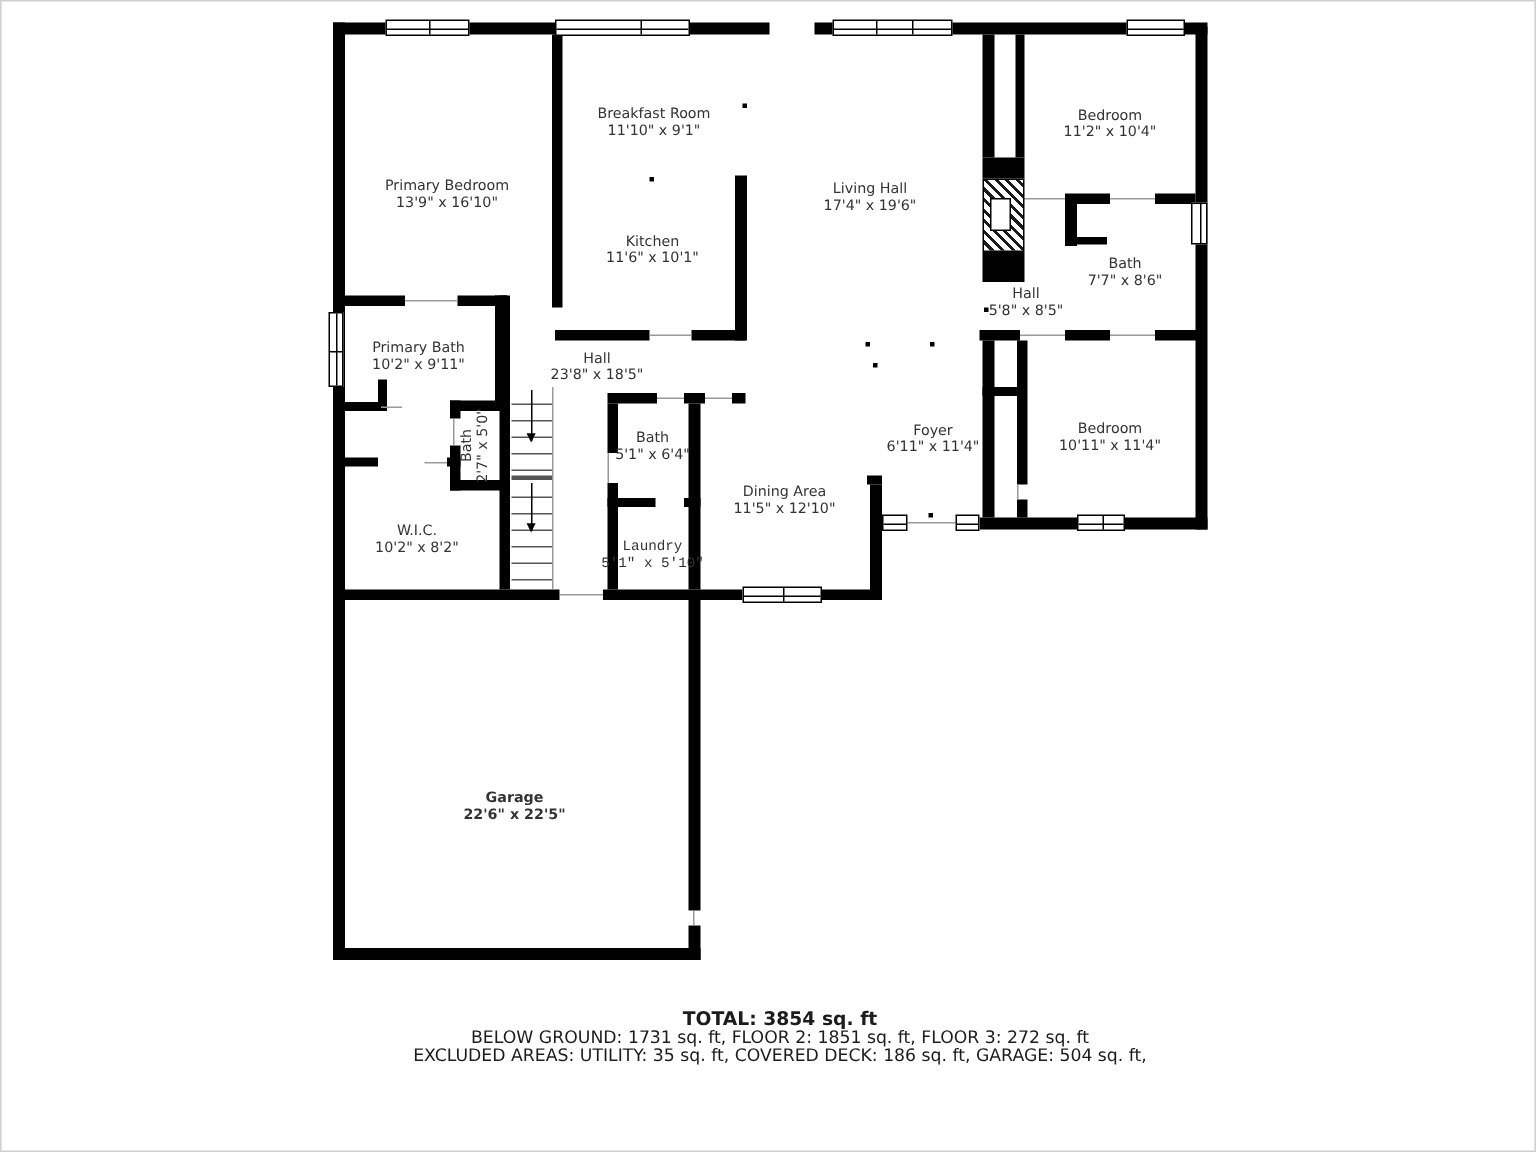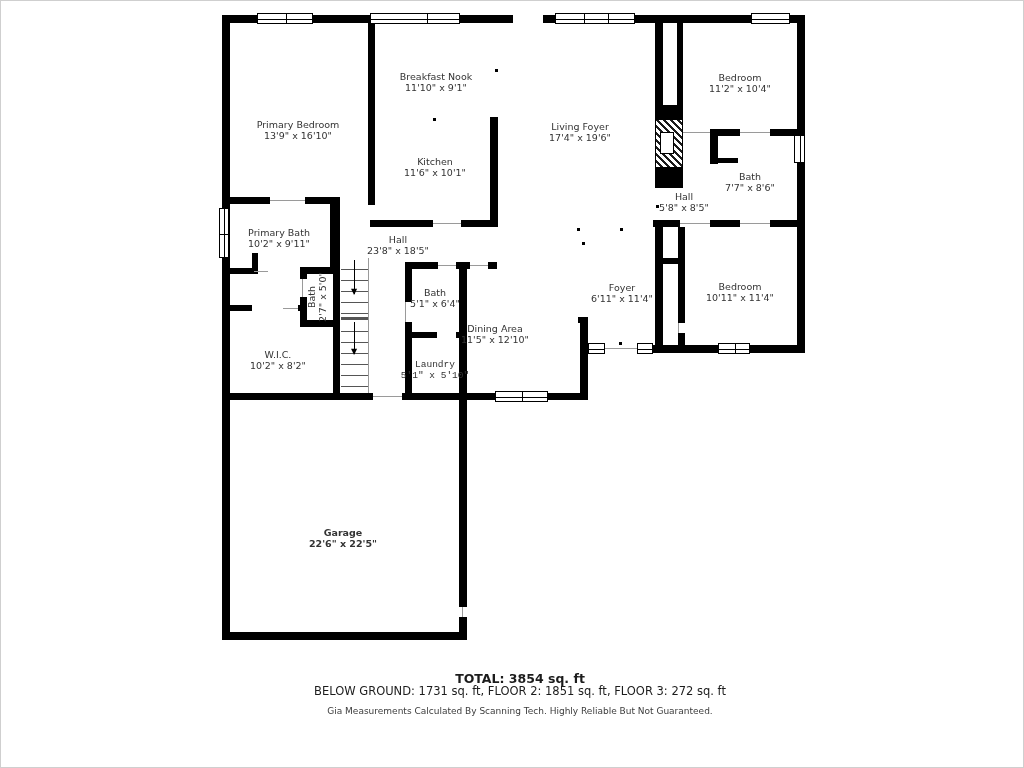--- a/index.html
+++ b/index.html
@@ -167,29 +167,29 @@
       <div class="tread" style="left: 341px; top: 317px; width: 27px; height: 3px;"></div>
       <div class="stem" style="left: 354px; top: 260px; height: 34px;"></div>
       <div class="stem" style="left: 354px; top: 322px; height: 32px;"></div>
       <div class="arrow" style="left: 348px; top: 288px;">▼</div>
       <div class="arrow" style="left: 348px; top: 348px;">▼</div>
       <div class="room-label" style="left: 298px; top: 130px;">
         <span class="nm">Primary Bedroom</span>
         <span class="dm">13'9" x 16'10"</span>
       </div>
       <div class="room-label" style="left: 436px; top: 82px;">
-        <span class="nm">Breakfast Nook</span>
+        <span class="nm">Breakfast Room</span>
         <span class="dm">11'10" x 9'1"</span>
       </div>
       <div class="room-label" style="left: 435px; top: 167px;">
         <span class="nm">Kitchen</span>
         <span class="dm">11'6" x 10'1"</span>
       </div>
       <div class="room-label" style="left: 580px; top: 132px;">
-        <span class="nm">Living Foyer</span>
+        <span class="nm">Living Hall</span>
         <span class="dm">17'4" x 19'6"</span>
       </div>
       <div class="room-label" style="left: 740px; top: 83px;">
         <span class="nm">Bedroom</span>
         <span class="dm">11'2" x 10'4"</span>
       </div>
       <div class="room-label" style="left: 750px; top: 182px;">
         <span class="nm">Bath</span>
         <span class="dm">7'7" x 8'6"</span>
       </div>
@@ -222,28 +222,28 @@
         <span class="dm">10'11" x 11'4"</span>
       </div>
       <div class="room-label" style="left: 278px; top: 360px;">
         <span class="nm">W.I.C.</span>
         <span class="dm">10'2" x 8'2"</span>
       </div>
       <div class="room-label" style="left: 435px; top: 370px; font-family: Liberation Mono, monospace;">
         <span class="nm">Laundry</span>
         <span class="dm">5'1" x 5'10"</span>
       </div>
-      <div class="room-label" style="left: 495px; top: 334px;">
+      <div class="room-label" style="left: 523px; top: 334px;">
         <span class="nm">Dining Area</span>
         <span class="dm">11'5" x 12'10"</span>
       </div>
       <div class="room-label" style="left: 343px; top: 538px; font-weight: bold;">
         <span class="nm">Garage</span>
         <span class="dm">22'6" x 22'5"</span>
       </div>
     </div>
 
   <div class="footer">
     <div class="t">TOTAL: 3854 sq. ft</div>
     <div class="l">BELOW GROUND: 1731 sq. ft, FLOOR 2: 1851 sq. ft, FLOOR 3: 272 sq. ft</div>
-    <div class="d">Gia Measurements Calculated By Scanning Tech. Highly Reliable But Not Guaranteed.</div>
+    <div class="l">EXCLUDED AREAS: UTILITY: 35 sq. ft, COVERED DECK: 186 sq. ft, GARAGE: 504 sq. ft,</div>
   </div>
 </div>
 
 </body></html>

